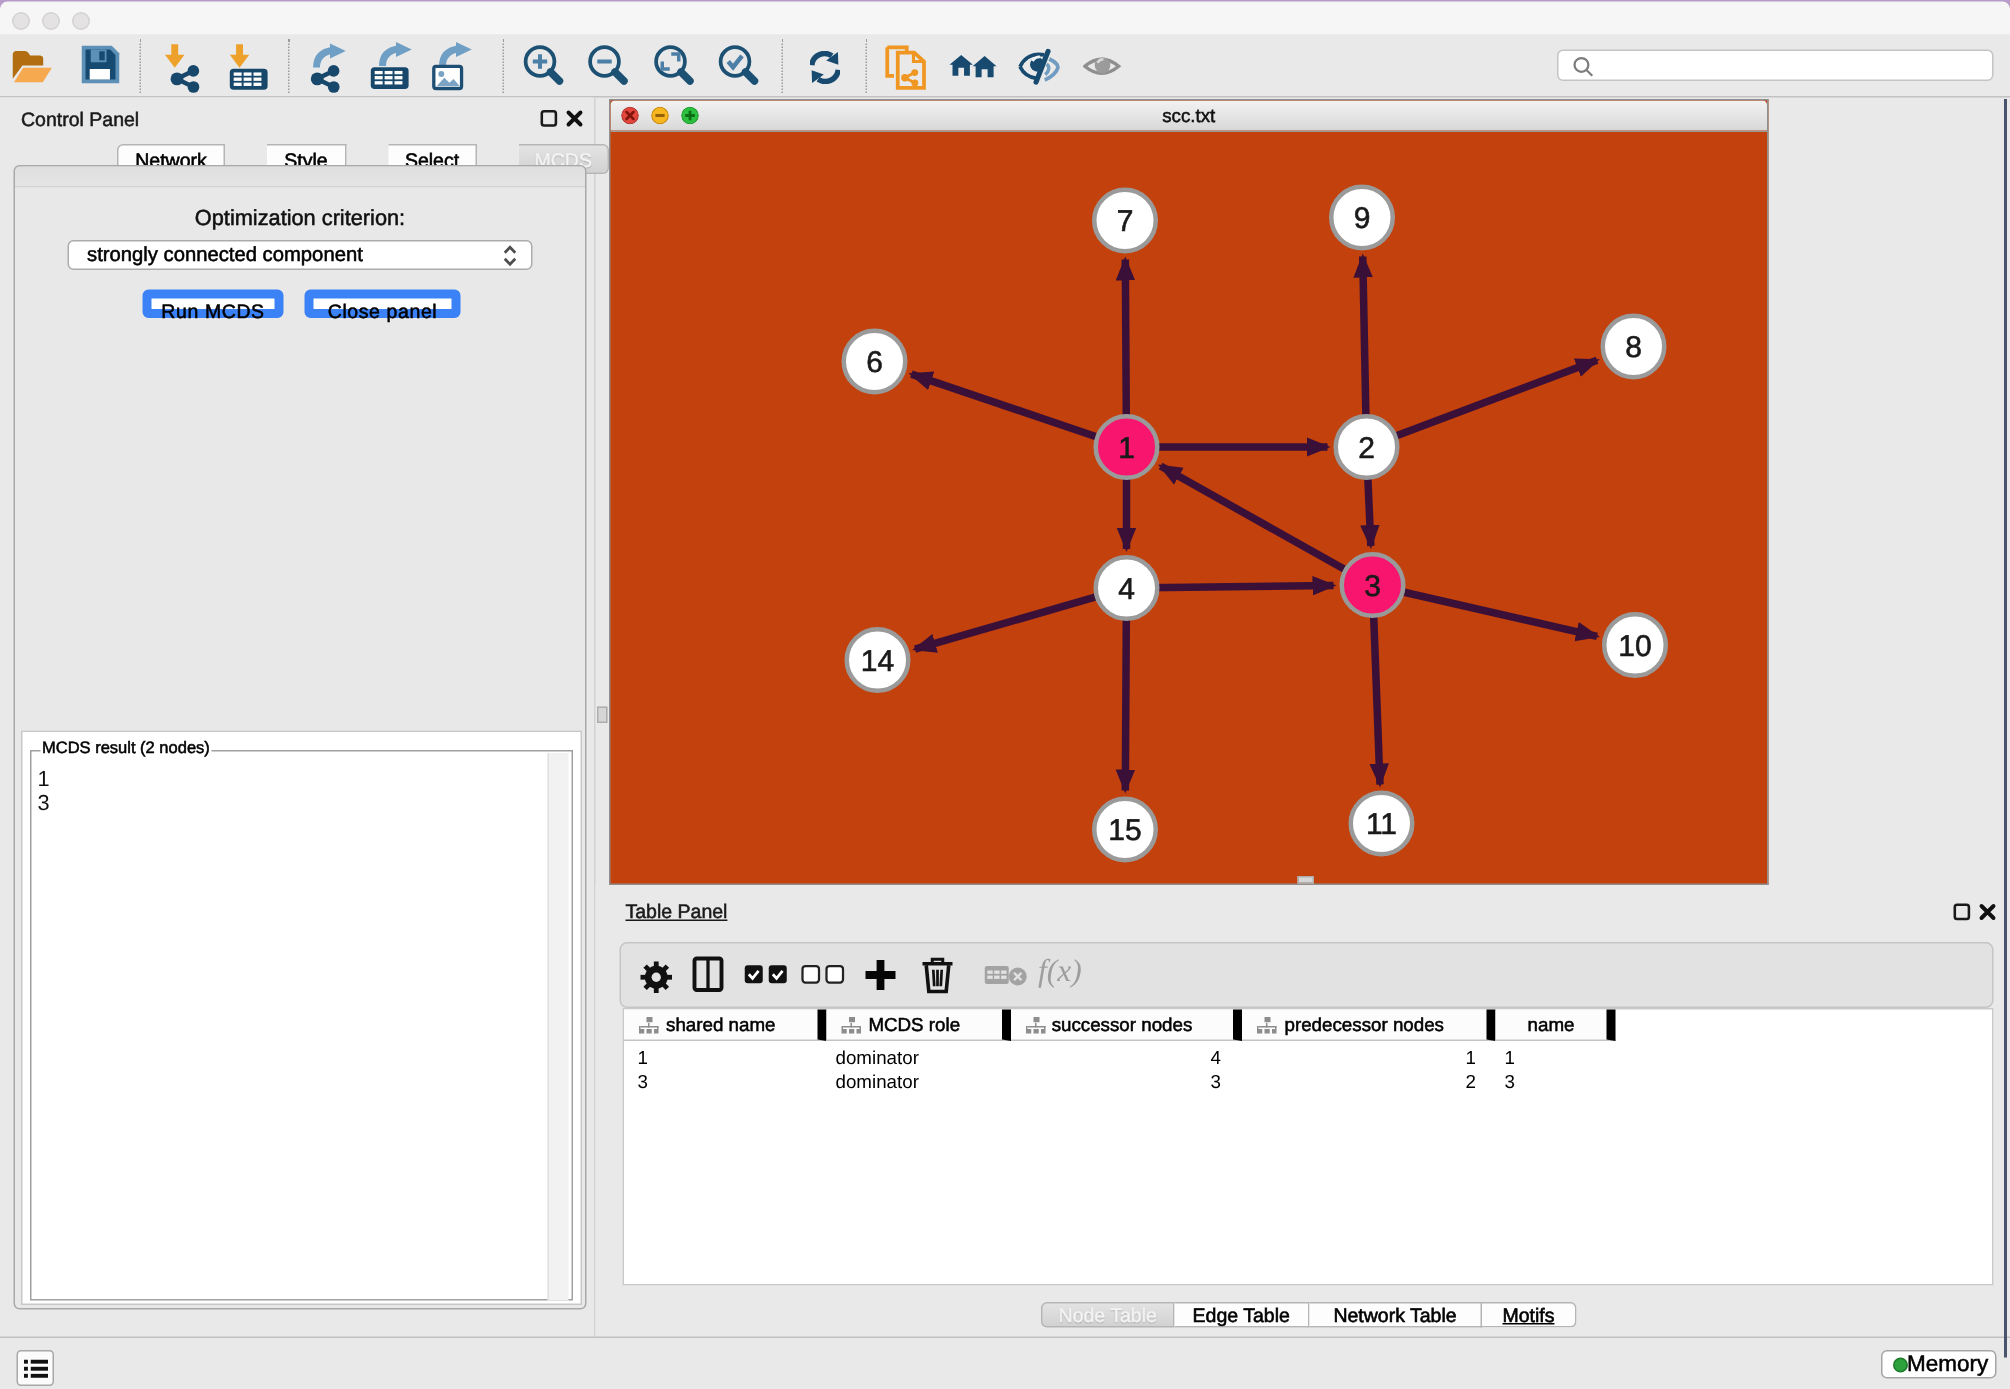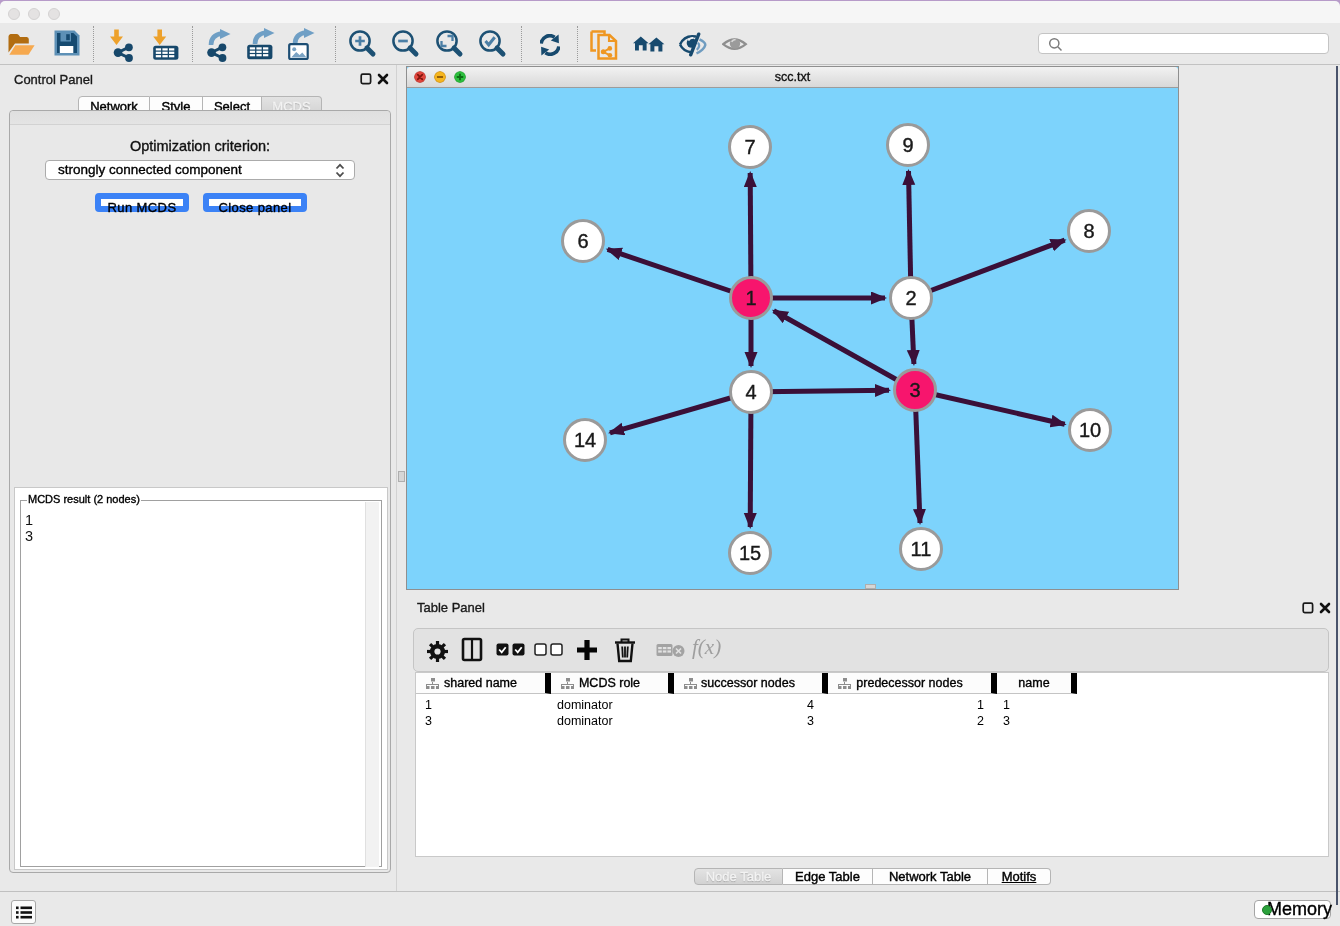--- a/index.html
+++ b/index.html
@@ -27,48 +27,48 @@
 #cpband { position:absolute; left:0; top:0; width:100%; height:14px; background:linear-gradient(#dfdfdf,#e4e4e4); border-bottom:1px solid #d2d2d2; border-radius:4px 4px 0 0; }
 #optlabel { position:absolute; left:0; top:27px; width:100%; text-align:center; font-size:14.5px; color:#111; }
 #selbox { position:absolute; left:35px; top:49px; width:310px; height:20px; background:#fff; border:1px solid #ababab; border-radius:4px; font-size:13.5px; color:#000; line-height:18px; padding-left:12px; }
 .btn { position:absolute; top:82px; height:19px; background:#fff; border:6px solid #3b82f6; border-radius:4px; font-size:13px; color:#000; text-align:center; line-height:17px; letter-spacing:.4px; }
 #resultpanel { position:absolute; left:4px; top:376px; width:374px; height:383px; background:#fff; border:1px solid #c8c8c8; }
 #fieldset { position:absolute; left:5px; top:12px; width:362px; height:367px; border:1px solid #a0a0a0; }
 #legend { position:absolute; left:6px; top:-8px; background:#fff; font-size:11px; color:#000; padding:0 1px; }
 #mcdstext { position:absolute; left:4px; top:11px; font-size:14.5px; color:#111; line-height:16px; }
 #vscroll { position:absolute; right:2px; top:1px; width:14px; height:365px; background:#f2f2f2; border-left:1px solid #e0e0e0; }
 
-#sccwin { position:absolute; left:406px; top:0px; width:773px; height:524px; background:#7dd3fc; border:1px solid #8f8f8f; }
+#sccwin { position:absolute; left:406px; top:0px; width:773px; height:524px; background:#c2410c; border:1px solid #8f8f8f; }
 #scctitle { position:absolute; left:0; top:0; width:100%; height:21px; background:linear-gradient(#f2f2f2,#d8d8d8); border-bottom:1px solid #9c9c9c; border-radius:3px 3px 0 0; }
 .wbtn { position:absolute; top:4px; width:12px; height:12px; border-radius:50%; }
 #sccname { position:absolute; top:3px; left:0; width:100%; text-align:center; font-size:12.5px; color:#111; }
 #graph { position:absolute; left:0px; top:21px; }
 
 #tpanel { position:absolute; left:397px; top:524px; width:943px; height:302px; background:#e9e9e9; }
-#tphead { position:absolute; left:20px; top:10px; font-size:13px; color:#1a1a1a; }
+#tphead { position:absolute; left:20px; top:10px; font-size:13px; color:#1a1a1a;text-decoration:underline; }
 #tptools { position:absolute; left:16px; top:38px; width:916px; height:44px; background:#e2e2e2; border:1px solid #c5c5c5; border-radius:5px; }
 #ttable { position:absolute; left:18px; top:82px; width:914px; height:185px; background:#fff; border:1px solid #c9c9c9; }
 .th { position:absolute; top:0; height:21px; background:#fcfcfc; border-right:6px solid #000000; border-bottom:1px solid #c4c4c4; font-size:12.5px; color:#000; text-align:center; line-height:20px; }
 .orgicon { position:absolute; left:10px; top:5px; }
 .td { position:absolute; font-size:12.5px; color:#000; height:16px; line-height:16px; }
 .btabs { position:absolute; top:278px; display:flex; }
 .btabs .tab { height:17px; line-height:16px; }
 .orgicon { width:13px; height:11px;
   background:
     linear-gradient(#8d8d8d,#8d8d8d) 4.5px 0/4px 3.5px,
     linear-gradient(#8d8d8d,#8d8d8d) 6px 3.5px/1px 3px,
     linear-gradient(#8d8d8d,#8d8d8d) 0.5px 5.5px/12px 1px,
     linear-gradient(#8d8d8d,#8d8d8d) 0px 5.5px/1px 2px,
     linear-gradient(#8d8d8d,#8d8d8d) 12px 5.5px/1px 2px,
     linear-gradient(#8d8d8d,#8d8d8d) 0px 7.5px/3.5px 3.5px,
     linear-gradient(#8d8d8d,#8d8d8d) 4.75px 7.5px/3.5px 3.5px,
     linear-gradient(#8d8d8d,#8d8d8d) 9.5px 7.5px/3.5px 3.5px;
   background-repeat:no-repeat; }
 #statusbar { top:891px; left:0; width:1340px; height:35px; background:#e9e9e9; border-top:1px solid #c0c0c0; }
-#membtn { position:absolute; right:9px; top:8px; width:77px; height:19px; background:#fff; border:1px solid #a5a5a5; border-radius:4px; font-size:18px; line-height:17px; text-align:center; padding-left:12px;margin-left:29px; }
+#membtn { position:absolute; right:9px; top:8px; width:77px; height:19px; background:#fff; border:1px solid #a5a5a5; border-radius:4px; font-size:15px; line-height:17px; text-align:center; padding-left:12px;margin-left:29px; }
 #memdot { position:absolute; left:7px; top:4px; width:10px; height:10px; border-radius:50%; background:#2ca13c; border:1px solid #1d7b2a; }
 #listbtn { position:absolute; left:11px; top:8px; width:25px; height:24px; background:#fbfbfb; border:1px solid #a8a8a8; border-radius:3px; }
 </style>
 </head>
 <body>
 <div id="purpletop"></div>
 <div class="abs" id="titlebar">
   <div class="tl" style="left:8px;"></div>
   <div class="tl" style="left:28px;"></div>
   <div class="tl" style="left:48px;"></div>
@@ -217,21 +217,21 @@
 </div>
 <div class="abs" id="main">
   <div id="cpanel">
     <div id="cphead">Control Panel</div>
     <svg style="position:absolute; left:360px; top:8px;" width="12" height="12" viewBox="0 0 12 12">
       <rect x="1.2" y="1.2" width="9.4" height="9.4" rx="1.5" stroke="#1a1a1a" stroke-width="1.7" fill="none"></rect>
     </svg>
     <svg style="position:absolute; left:377px; top:8px;" width="12" height="12" viewBox="0 0 12 12">
       <path d="M2,2 L10,10 M10,2 L2,10" stroke="#111" stroke-width="2.6" stroke-linecap="round"></path>
     </svg>
-    <div class="tabrow" style="left:78px; top:31px;">
+    <div class="tabrow" style="left:78px; top:31px;gap:28px;">
       <div class="tab first" style="width:72px;">Network</div>
       <div class="tab" style="width:53px;">Style</div>
       <div class="tab" style="width:59px;">Select</div>
       <div class="tab sel" style="width:60px;">MCDS</div>
     </div>
     <div id="cpinner">
       <div id="cpband"></div>
       <div id="optlabel">Optimization criterion:</div>
       <div id="selbox">strongly connected component
       <svg style="position:absolute; right:8px; top:2px;" width="12" height="15" viewBox="0 0 12 15">

